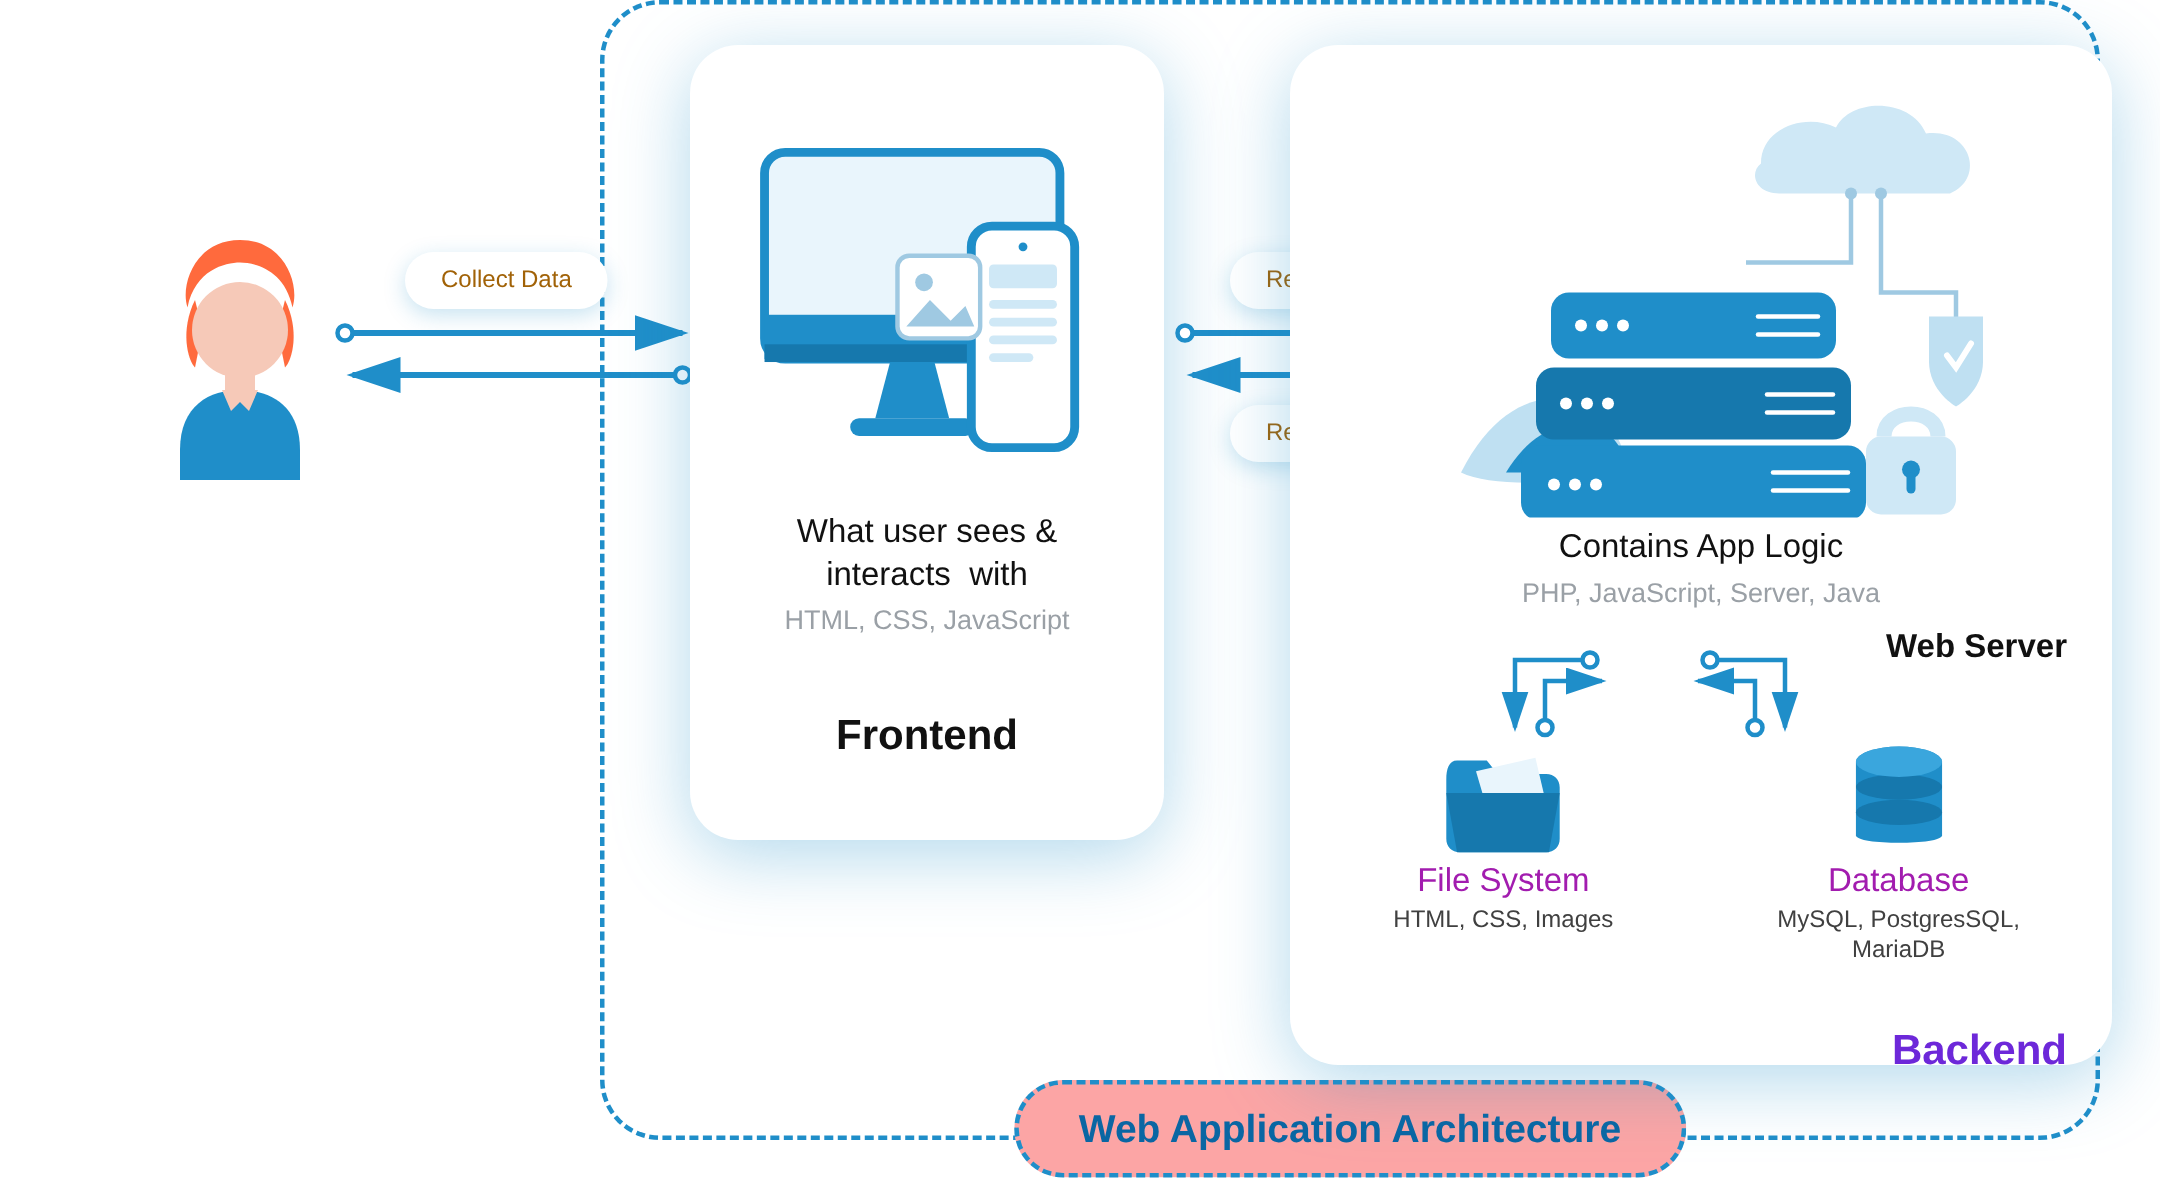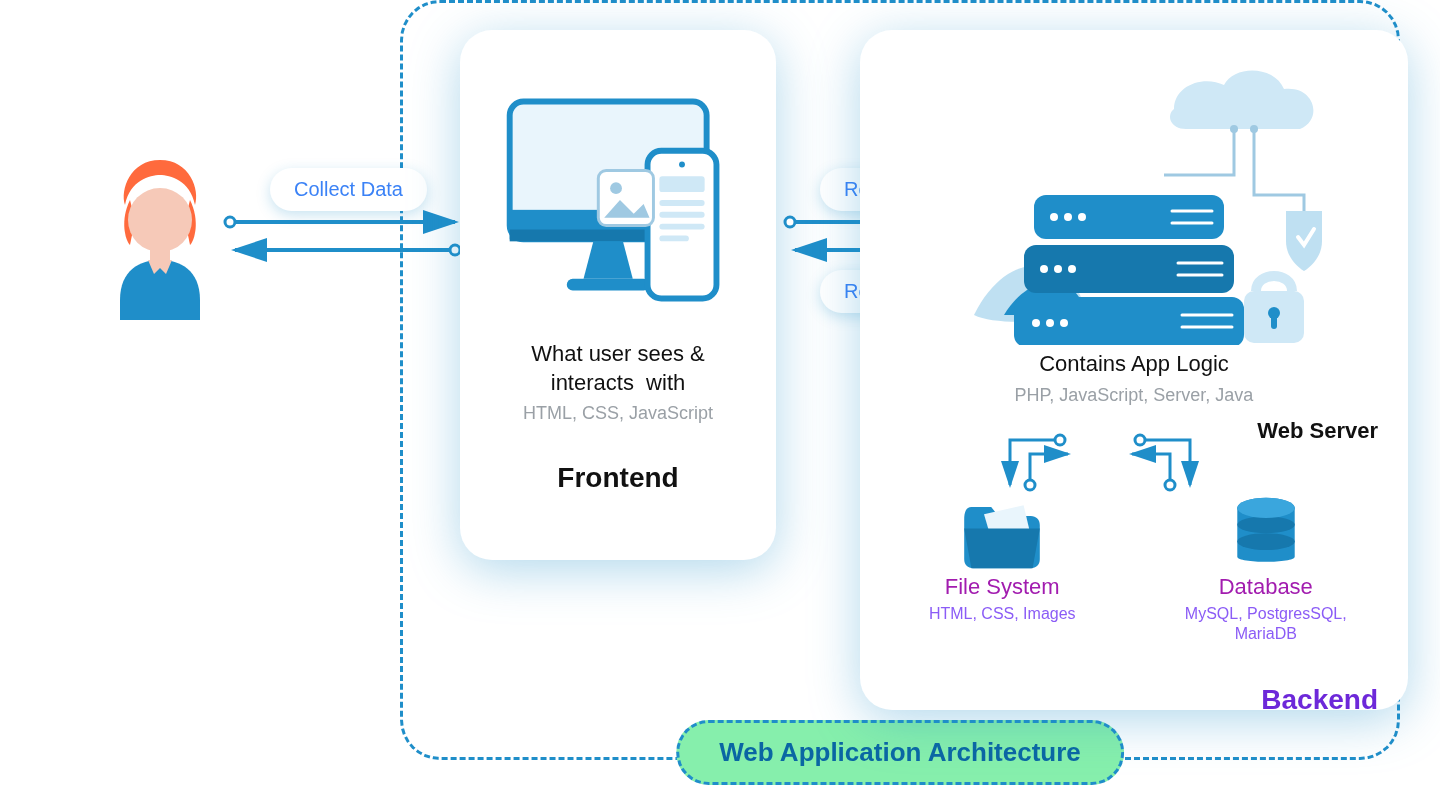--- a/index.html
+++ b/index.html
@@ -11,21 +11,21 @@
     position: absolute;
     left: 400px; top: 0px;
     width: 1000px; height: 760px;
     border: 3px dashed #1f8ec9;
     border-radius: 40px;
   }
   .title-pill {
     position: absolute;
     left: 50%; transform: translateX(-50%);
     bottom: -28px;
-    background: #86efac;
+    background: #fca5a5;
     border: 3px dashed #1f8ec9;
     border-radius: 40px;
     padding: 14px 40px;
     font-size: 26px;
     font-weight: 700;
     color: #0a66a3;
   }
 
   
   .card {
@@ -45,33 +45,33 @@
   
   .user-wrap { position: absolute; left: 100px; top: 150px; width: 120px; height: 180px; }
 
   
   .pill {
     position: absolute;
     background: #fff;
     border-radius: 999px;
     box-shadow: 0 4px 14px rgba(31,142,201,.25);
     padding: 10px 24px;
-    font-size: 20px;
-    color: #3b82f6;
+    font-size: 16px;
+    color: #a16207;
     white-space: nowrap;
   }
 
   
   svg.abs { position: absolute; overflow: visible; }
 
   
   .be-row { display: flex; justify-content: space-between; margin-top: 24px; }
   .be-col { width: 46%; text-align: center; }
   .be-heading { font-size: 22px; font-weight: 400; color: #a21caf; }
-  .be-sub { font-size: 16px; color: #8b5cf6; margin-top: 4px; line-height: 1.3; }
+  .be-sub { font-size: 16px; color: #404040; margin-top: 4px; line-height: 1.3; }
   .webserver { text-align:right; font-size: 22px; font-weight:800; color:#111; margin-top: 12px;}
   .backend-label { position:absolute; right: 30px; bottom: -6px; font-size:28px; font-weight:800; color:#6d28d9; }
 
   
   .center { display:flex; align-items:center; justify-content:center; }
 </style>
 </head>
 <body>
 
 <div class="stage">
@@ -131,21 +131,21 @@
         <rect x="172" y="144" width="46" height="6" rx="3" fill="#cfe8f6"></rect>
         <rect x="172" y="156" width="30" height="6" rx="3" fill="#cfe8f6"></rect>
 
         <rect x="110" y="90" width="56" height="56" rx="8" fill="#fff" stroke="#9fc9e2" stroke-width="3"></rect>
         <circle cx="128" cy="108" r="6" fill="#9fc9e2"></circle>
         <path d="M116 138 L132 120 L146 134 L156 124 L162 138 Z" fill="#9fc9e2"></path>
       </svg>
     </div>
     <div class="desc-title">What user sees &amp; interacts&nbsp; with</div>
     <div class="desc-sub">HTML, CSS, JavaScript</div>
-    <h2 class="big" style="margin-top:38px;">Frontend</h2>
+    <h2 class="big" style="margin-top:50px;">Frontend</h2>
   </div>
 
   <div class="pill" style="left:820px; top:168px;">Request</div>
   <div class="pill" style="left:820px; top:270px;">Response</div>
 
   <svg class="abs" style="left:790px; top:210px;" width="180" height="56">
     <line x1="0" y1="12" x2="175" y2="12" stroke="#1f8ec9" stroke-width="4" marker-end="url(#ah)"></line>
     <circle cx="0" cy="12" r="5" fill="#fff" stroke="#1f8ec9" stroke-width="3"></circle>
     <line x1="175" y1="40" x2="5" y2="40" stroke="#1f8ec9" stroke-width="4" marker-end="url(#ah)"></line>
     <circle cx="175" cy="40" r="5" fill="#fff" stroke="#1f8ec9" stroke-width="3"></circle>

